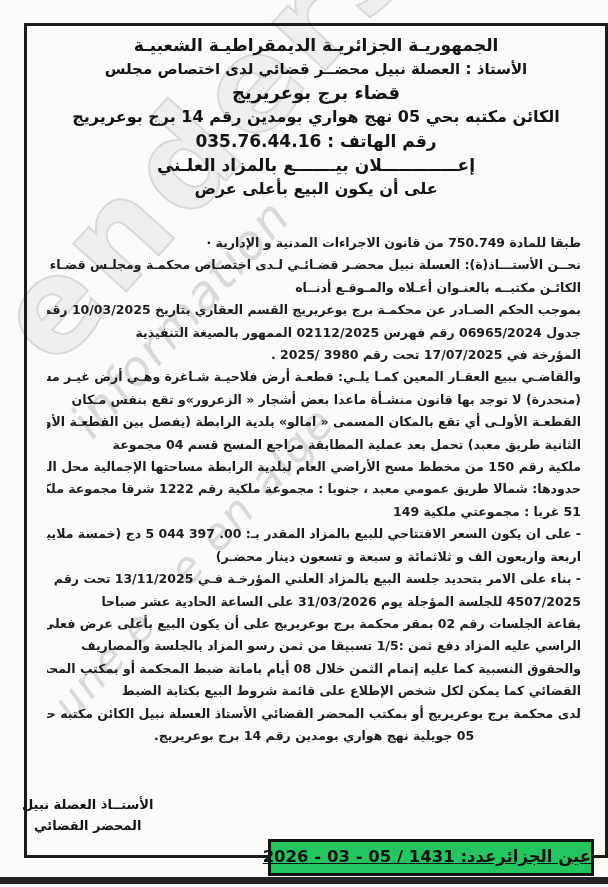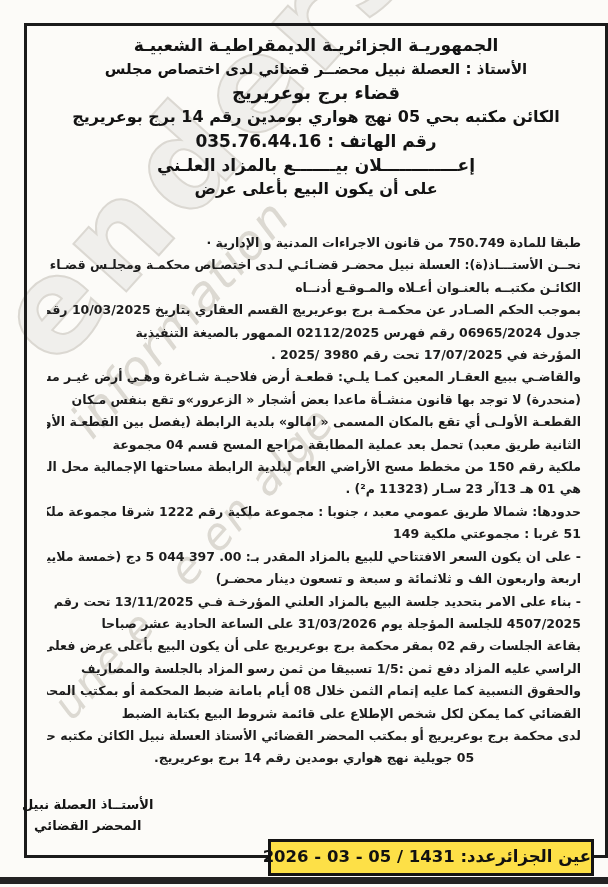--- a/index.html
+++ b/index.html
@@ -55,23 +55,23 @@
   
   .signature{
     position:absolute;left:22px;top:794px;z-index:3;
     direction:rtl;text-align:center;
     font-size:13px;font-weight:bold;line-height:21px;color:#141414;
   }
 
   
   .issue-box{
     position:absolute;left:268px;top:839px;width:326px;height:37px;
-    box-sizing:border-box;border:3px solid #141414;background:#fde047;
+    box-sizing:border-box;border:3px solid #141414;background:#22c55e;
     z-index:4;direction:rtl;text-align:right;
-    font-size:16.5px;font-weight:bold;line-height:30px;white-space:nowrap;color:#111;
+    font-size:16.5px;font-weight:bold;line-height:30px;white-space:nowrap;color:#111;text-decoration:underline;
   }
 
   
   .bottom-bar{position:absolute;left:0;top:877px;width:608px;height:7px;background:#232323;z-index:3;}
 </style>
 </head>
 <body>
 
 <div class="page">
 
@@ -97,21 +97,20 @@
         <div class="bline" dir="rtl">نحــن الأستـــاذ(ة): العسلة نبيل محضـر قضـائـي لـدى اختصـاص محكمـة ومجلـس قضـاء برج</div>
         <div class="bline" dir="rtl">الكائـن مكتبــه بالعنـوان أعـلاه والمـوقـع أدنــاه</div>
         <div class="bline" dir="rtl">بموجب الحكم الصـادر عن محكمـة برج بوعريريج القسم العقاري بتاريخ 10/03/2025 رقم</div>
         <div class="bline" dir="rtl">جدول 06965/2024 رقم فهرس 02112/2025 الممهور بالصيغة التنفيذية</div>
         <div class="bline" dir="rtl">المؤرخة في 17/07/2025 تحت رقم 3980 /2025 .</div>
         <div class="bline" dir="rtl">والقاضـي ببيع العقـار المعين كمـا يلـي:  قطعـة أرض فلاحيـة شـاغرة وهـي أرض غيـر مستوية</div>
         <div class="bline" dir="rtl">(منحدرة) لا توجد بها قانون منشـأة ماعدا بعض أشجار « الزعرور»و تقع بنفس مـكان</div>
         <div class="bline" dir="rtl">القطعـة الأولـى أي تقع بالمكان المسمى « امالو» بلدية  الرابطة (يفصل بين القطعـة الأولـى و</div>
         <div class="bline" dir="rtl">الثانية طريق معبد) تحمل بعد عملية المطابقة مراجع المسح قسم 04 مجموعة</div>
         <div class="bline" dir="rtl">ملكية رقم 150 من مخطط مسح الأراضي العام لبلدية الرابطة مساحتها الإجمالية محل القيـاس</div>
-        <div class="bline" dir="rtl">هي 01 هـ 13آر 23 سـار  (11323 م²) .</div>
         <div class="bline" dir="rtl">حدودها: شمالا طريق عمومي معبد ، جنوبا : مجموعة ملكية رقم 1222 شرقا مجموعة ملكية</div>
         <div class="bline" dir="rtl">51 غربا : مجموعتي ملكية 149</div>
         <div class="bline" dir="rtl">- على ان يكون السعر الافتتاحي للبيع بالمزاد المقدر بـ: ⁦5 044 397 .00⁩ دج (خمسة ملايين و</div>
         <div class="bline" dir="rtl">اربعة واربعون الف و ثلاثمائة و سبعة و تسعون دينار محضـر)</div>
         <div class="bline" dir="rtl">- بناء على الامر بتحديد جلسة البيع  بالمزاد العلني المؤرخـة فـي 13/11/2025 تحت رقم</div>
         <div class="bline" dir="rtl">4507/2025 للجلسة المؤجلة يوم  31/03/2026  على الساعة الحادية عشر صباحا</div>
         <div class="bline" dir="rtl">بقاعة الجلسات رقم 02 بمقر محكمة برج بوعريريج على أن يكون البيع بأعلى عرض فعلى</div>
         <div class="bline" dir="rtl">الراسي عليه المزاد دفع ثمن :1/5 تسبيقا من ثمن رسو المزاد بالجلسة والمصاريف</div>
         <div class="bline" dir="rtl">والحقوق النسبية كما عليه إتمام الثمن خلال  08 أيام بامانة ضبط المحكمة أو بمكتب المحضر</div>
         <div class="bline" dir="rtl">القضائي كما يمكن لكل شخص الإطلاع على قائمة شروط البيع  بكتابة الضبط</div>

